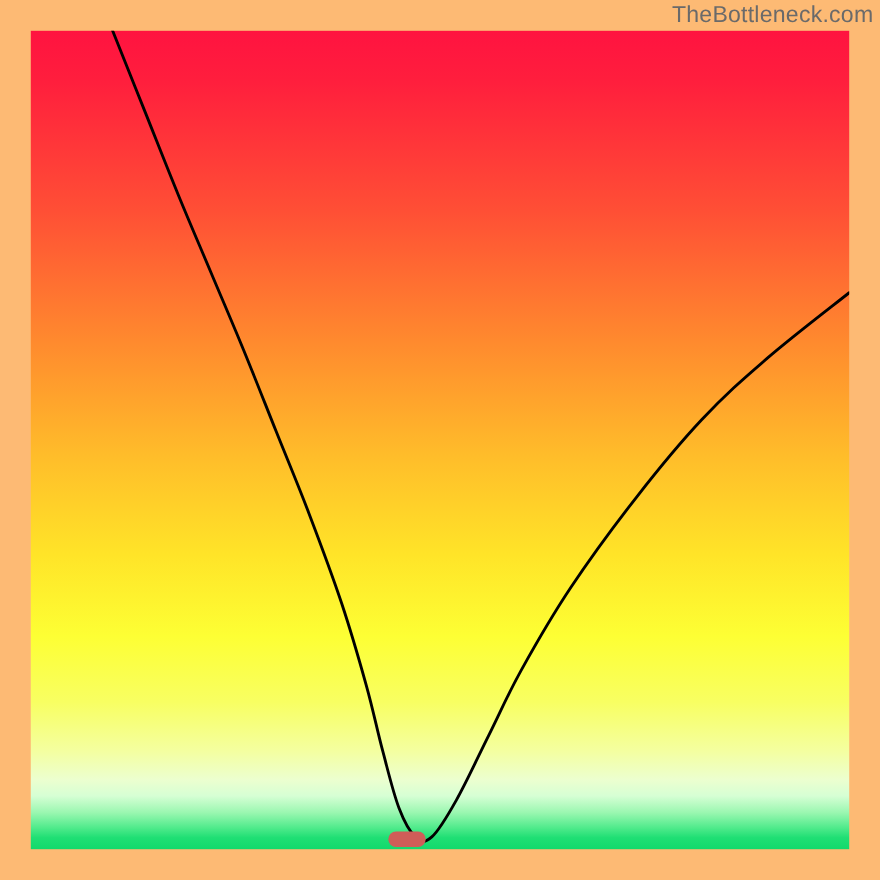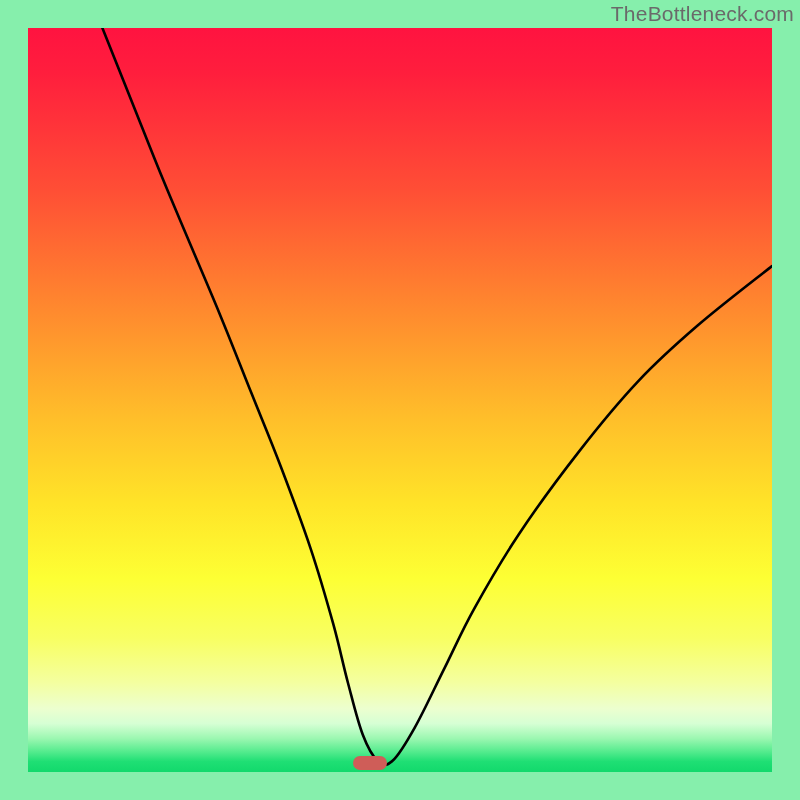--- a/index.html
+++ b/index.html
@@ -8,21 +8,21 @@
     width: 800px;
     height: 800px;
     overflow: hidden;
     background: #000;
     font-family: Arial, Helvetica, sans-serif;
   }
   .stage {
     position: relative;
     width: 800px;
     height: 800px;
-    background: #86efac;
+    background: #fdba74;
   }
   .plot-area {
     position: absolute;
     left: 28px;
     top: 28px;
     width: 744px;
     height: 744px;
     
     background: linear-gradient(
       to bottom,

